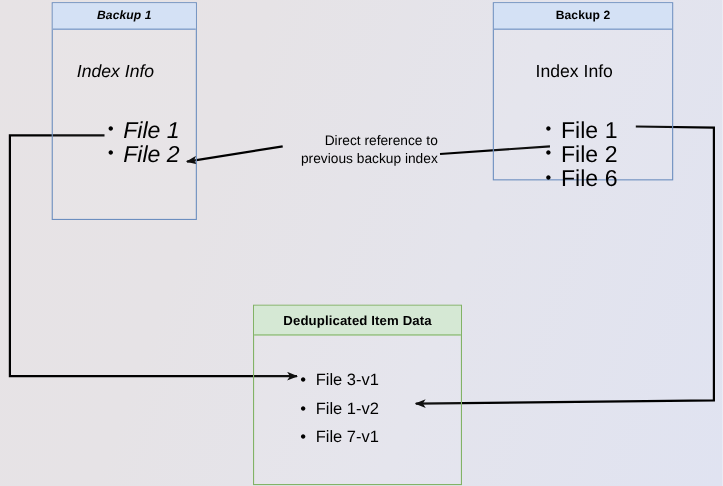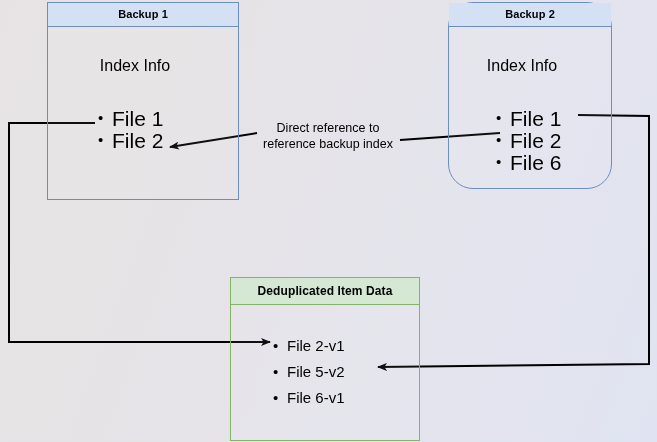--- a/index.html
+++ b/index.html
@@ -124,52 +124,52 @@
     </defs>
 
     <path d="M 95,123 L 9,123 L 9,342 L 270,342" fill="none" stroke="#000" stroke-width="2" marker-end="url(#arrowhead)"></path>
 
     <path d="M 578,115 L 649,116 L 649,364 L 378,367" fill="none" stroke="#000" stroke-width="2" marker-end="url(#arrowhead)"></path>
 
     <path d="M 500,133 L 400,140" fill="none" stroke="#000" stroke-width="2"></path>
     <path d="M 257,133 L 170,147" fill="none" stroke="#000" stroke-width="2" marker-end="url(#arrowhead)"></path>
   </svg>
 
-  <div class="edge-label" style="left:258px; top:120px; width:140px;">
+  <div class="edge-label" style="left:258px; top:120px; width:140px;text-align:right;">
     <div>Direct reference to</div>
-    <div>reference backup index</div>
+    <div>previous backup index</div>
   </div>
 
-  <div class="node" style="left:47px; top:2px; width:192px; height:198px;">
+  <div class="node" style="left:47px; top:2px; width:132px; height:198px;font-style:italic;">
     <div class="node-header">Backup 1</div>
     <div class="node-body">
       <div class="index-title">Index Info</div>
       <ul class="file-list" id="backup1-list">
         <li>File 1</li>
         <li>File 2</li>
       </ul>
     </div>
   </div>
 
-  <div class="node" style="left:448px; top:2px; width:164px; height:187px;border-radius:25px;">
+  <div class="node" style="left:448px; top:2px; width:164px; height:162px;">
     <div class="node-header">Backup 2</div>
     <div class="node-body">
       <div class="index-title">Index Info</div>
       <ul class="file-list" id="backup2-list">
         <li>File 1</li>
         <li>File 2</li>
         <li>File 6</li>
       </ul>
     </div>
   </div>
 
   <div class="node node-green" style="left:230px; top:277px; width:190px; height:164px;">
     <div class="node-header">Deduplicated Item Data</div>
     <div class="node-body">
       <ul class="file-list" id="dedup-list">
-        <li>File 2-v1</li>
-        <li>File 5-v2</li>
-        <li>File 6-v1</li>
+        <li>File 3-v1</li>
+        <li>File 1-v2</li>
+        <li>File 7-v1</li>
       </ul>
     </div>
   </div>
 
 </div>
 
 </body></html>

